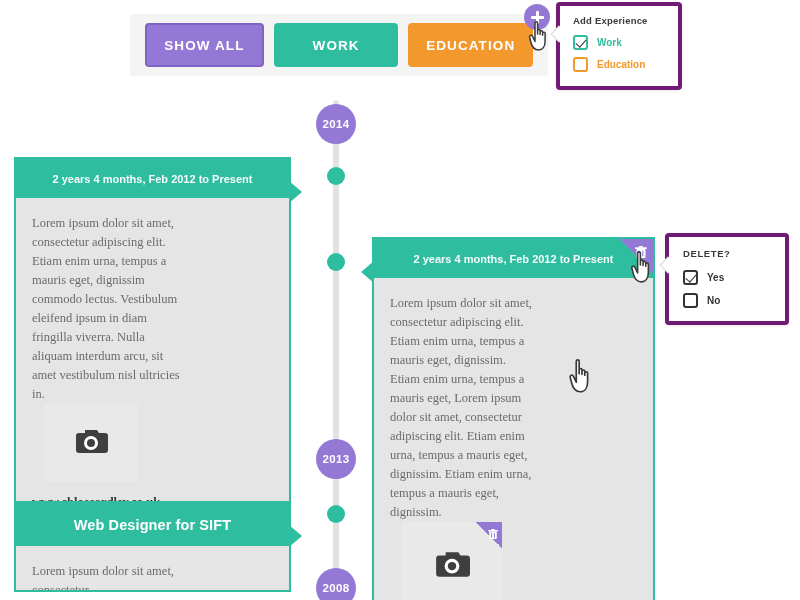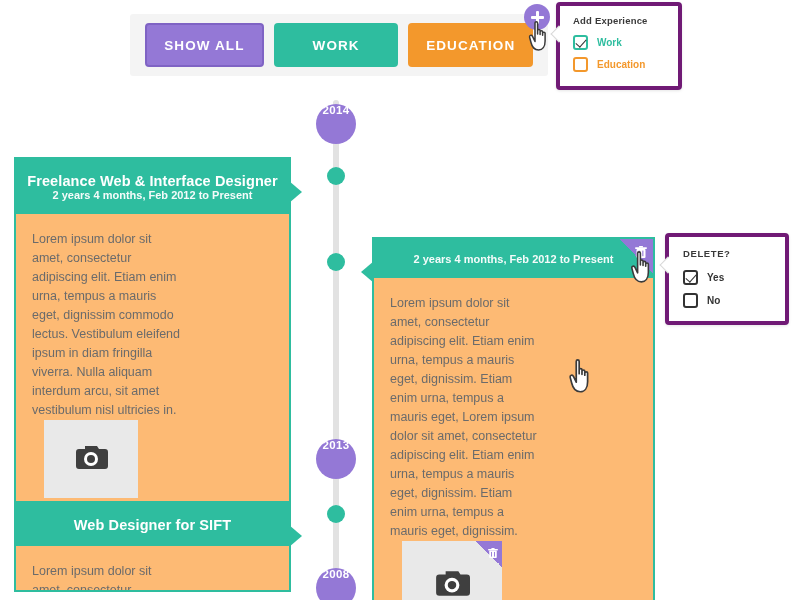--- a/index.html
+++ b/index.html
@@ -89,44 +89,44 @@
 
   
   .tl-line {
     position: absolute; left: 333px; top: 100px;
     width: 6px; height: 500px;
     background: #e2e2e2; border-radius: 3px;
   }
   .year {
     position: absolute; width: 40px; height: 40px; border-radius: 50%;
     background: #9478d6; color: #fff;
-    display: flex; align-items: flex-start; justify-content: center;
+    display: flex; align-items: center; justify-content: center;
     font-size: 11.5px; font-weight: bold; letter-spacing: .4px;
     cursor: pointer;
   }
   .dot {
     position: absolute; width: 18px; height: 18px; border-radius: 50%;
     background: #2ebd9f; cursor: pointer;
   }
 
   
   .card { position: absolute; }
   .card-head {
     background: #2ebd9f; color: #fff;
     padding: 14px 10px 13px 10px;
     text-align: center;
     position: relative;
   }
   .card-title { font-size: 14.5px; font-weight: bold; letter-spacing: .1px; }
   .card-sub { font-size: 11px; font-weight: bold; margin-top: 0; opacity: .95; }
   .card-body {
-    background: #fdba74;
+    background: #e5e5e5;
     border: 2px solid #2ebd9f; border-top: none;
     padding: 16px 14px 16px 16px;
-    display: flex; flex-wrap: wrap; gap: 0;
+    display: flex; flex-wrap: wrap; gap: 0; font-family: Liberation Serif, serif;
   }
   .card-shell { border: 2px solid #2ebd9f; border-bottom: none; }
   .body-text {
     font-size: 12.5px; line-height: 1.52; color: #6b6b6b;
     flex: 1 1 auto;
   }
   .thumb {
     width: 94px; height: 78px; background: #e9e9e9;
     position: relative; flex: none; margin-left: 12px;
   }
@@ -230,21 +230,20 @@
   </div>
   <div class="dot" style="left:327px; top:505px;"></div>
   <div class="year" style="left:316px; top:568px;">
     <span>2008</span>
   </div>
 
   <div class="card" style="left:14px; top:157px; width:277px;">
     <div class="card-shell">
       <div class="card-head">
         <div class="notch-r"></div>
-        <div class="card-title">Freelance Web &amp; Interface Designer</div>
         <div class="card-sub">2 years 4 months, Feb 2012 to Present</div>
       </div>
     </div>
     <div class="card-body">
       <div class="body-text" style="max-width:152px;">Lorem ipsum dolor sit amet, consectetur adipiscing elit. Etiam enim urna, tempus a mauris eget, dignissim commodo lectus. Vestibulum eleifend ipsum in diam fringilla viverra. Nulla aliquam interdum arcu, sit amet vestibulum nisl ultricies in.</div>
       <div class="thumb">
         <span class="cam">
           <svg width="34" height="28" viewBox="0 0 34 28">
             <path d="M11 3 h12 l2 3 h6 a3 3 0 0 1 3 3 v14 a3 3 0 0 1 -3 3 h-26 a3 3 0 0 1 -3 -3 v-14 a3 3 0 0 1 3 -3 h6 z" fill="#3f3f3f"></path>
             <circle cx="17" cy="16" r="7" fill="#ffffff"></circle>

